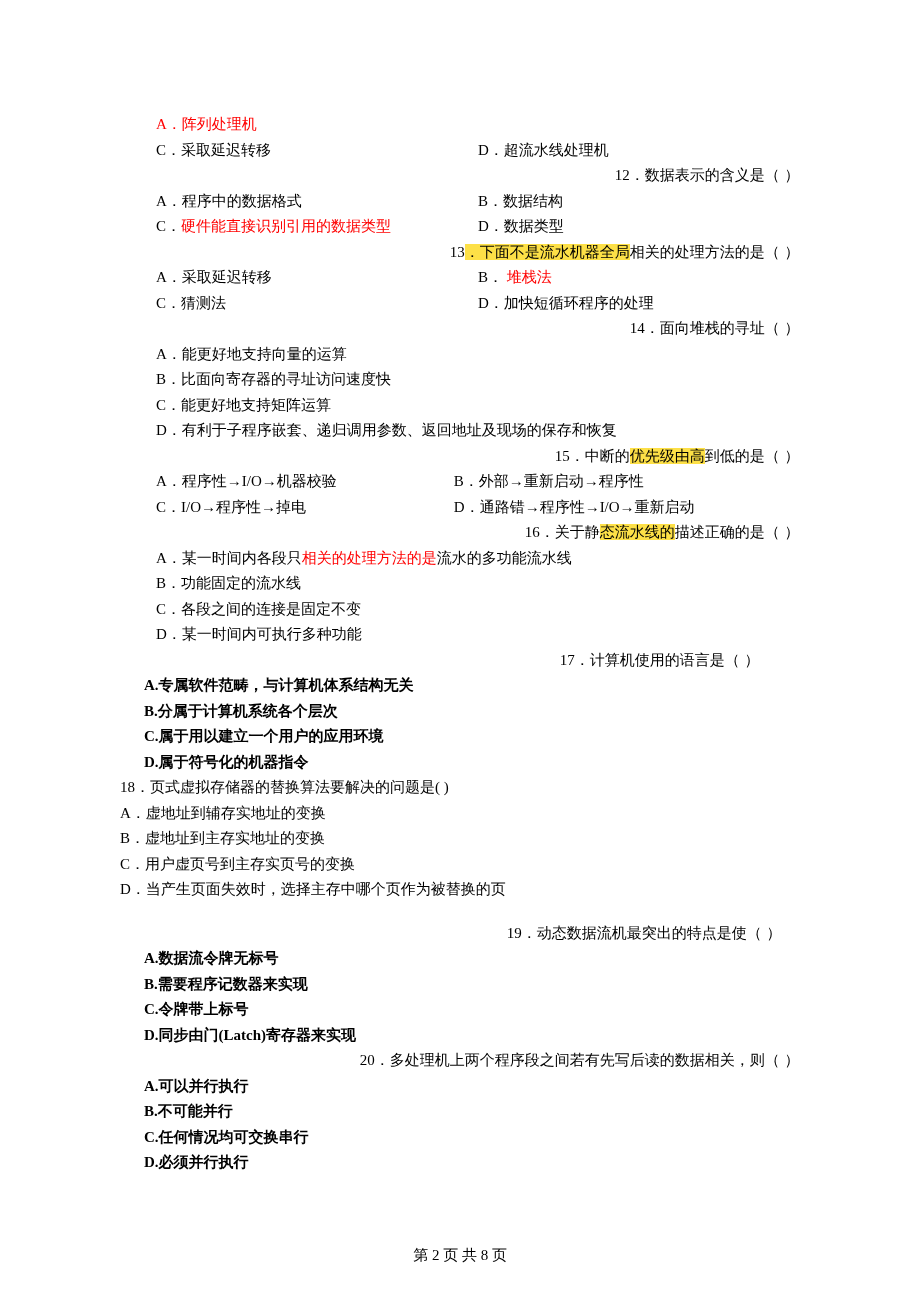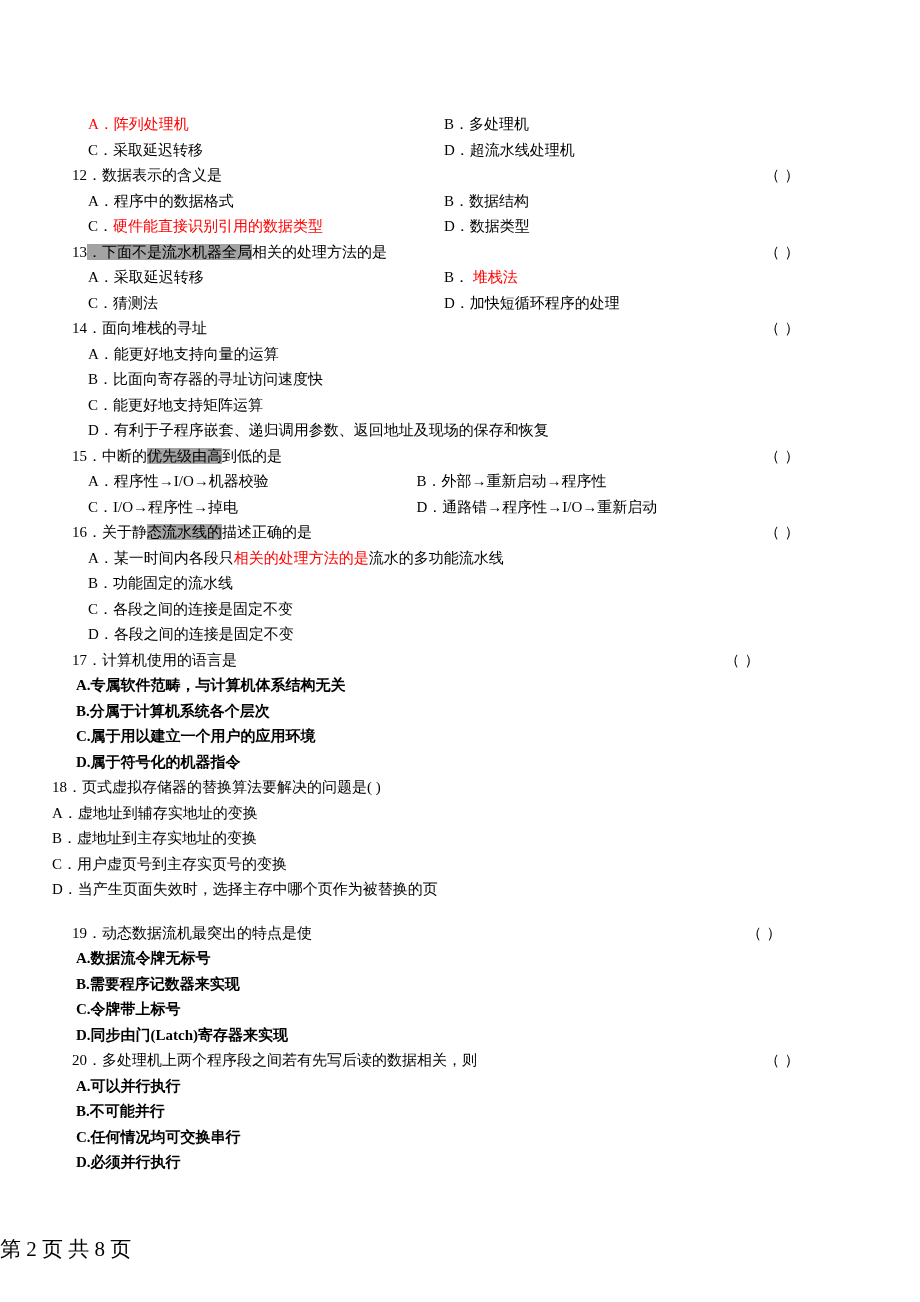--- a/index.html
+++ b/index.html
@@ -8,63 +8,62 @@
     background: #fff;
     font-family: "SimSun", "宋体", "Songti SC", serif;
     font-size: 15px;
     color: #000;
     line-height: 1.7;
   }
   .page {
     width: 920px;
     min-height: 1302px;
     margin: 0 auto;
-    padding: 112px 120px 30px 52px;
+    padding: 112px 120px 30px 120px;
     box-sizing: border-box;
     position: relative;
     border-radius: 13px;
   }
   .red { color: #ff0000; }
-  .hl { background-color: #a3a3a3; }
+  .hl { background-color: #fde047; }
   .stem-row {
     display: flex;
-    justify-content: space-between;
+    justify-content: flex-end;
     align-items: baseline;
-    margin-left: 20px;
   }
   .indent { padding-left: 36px; }
   .indent1 { padding-left: 24px; font-weight: bold; }
   .opt-row {
     display: flex;
   }
   .opt-row .col {
     flex: 0 0 50%;
   }
   .opt-row .colA { flex: 0 0 45%; padding-right:8px; }
   .opt-row .colB { flex: 0 0 55%; }
   .footer {
     position: absolute;
     bottom: 34px;
     left: 0;
     width: 100%;
-    font-size: 21px;
+    text-align: center;
+    font-size: 15px;
   }
   .blank-paren {
     letter-spacing: 0.5px;
   }
 </style>
 </head>
 <body>
 
 <div class="page">
 
   <div class="indent">
     <div class="opt-row">
       <div class="col"><span class="red">A．阵列处理机</span></div>
-      <div class="col">B．多处理机</div>
     </div>
     <div class="opt-row">
       <div class="col">C．采取延迟转移</div>
       <div class="col">D．超流水线处理机</div>
     </div>
   </div>
 
   <div class="stem-row">
     <span>12．数据表示的含义是</span>
     <span class="blank-paren">（         ）</span>
@@ -122,21 +121,21 @@
   </div>
 
   <div class="stem-row">
     <span><span>16．关于静</span><span class="hl">态流水线的</span><span>描述正确的是</span></span>
     <span class="blank-paren">（         ）</span>
   </div>
   <div class="indent">
     <div><span>A．某一时间内各段只</span><span class="red">相关的处理方法的是</span><span>流水的多功能流水线</span></div>
     <div>B．功能固定的流水线</div>
     <div>C．各段之间的连接是固定不变</div>
-    <div>D．各段之间的连接是固定不变</div>
+    <div>D．某一时间内可执行多种功能</div>
   </div>
 
   <div class="stem-row" style="padding-right:40px;">
     <span>17．计算机使用的语言是</span>
     <span class="blank-paren">（         ）</span>
   </div>
   <div class="indent1">
     <div>A.专属软件范畴，与计算机体系结构无关</div>
     <div>B.分属于计算机系统各个层次</div>
     <div>C.属于用以建立一个用户的应用环境</div>

